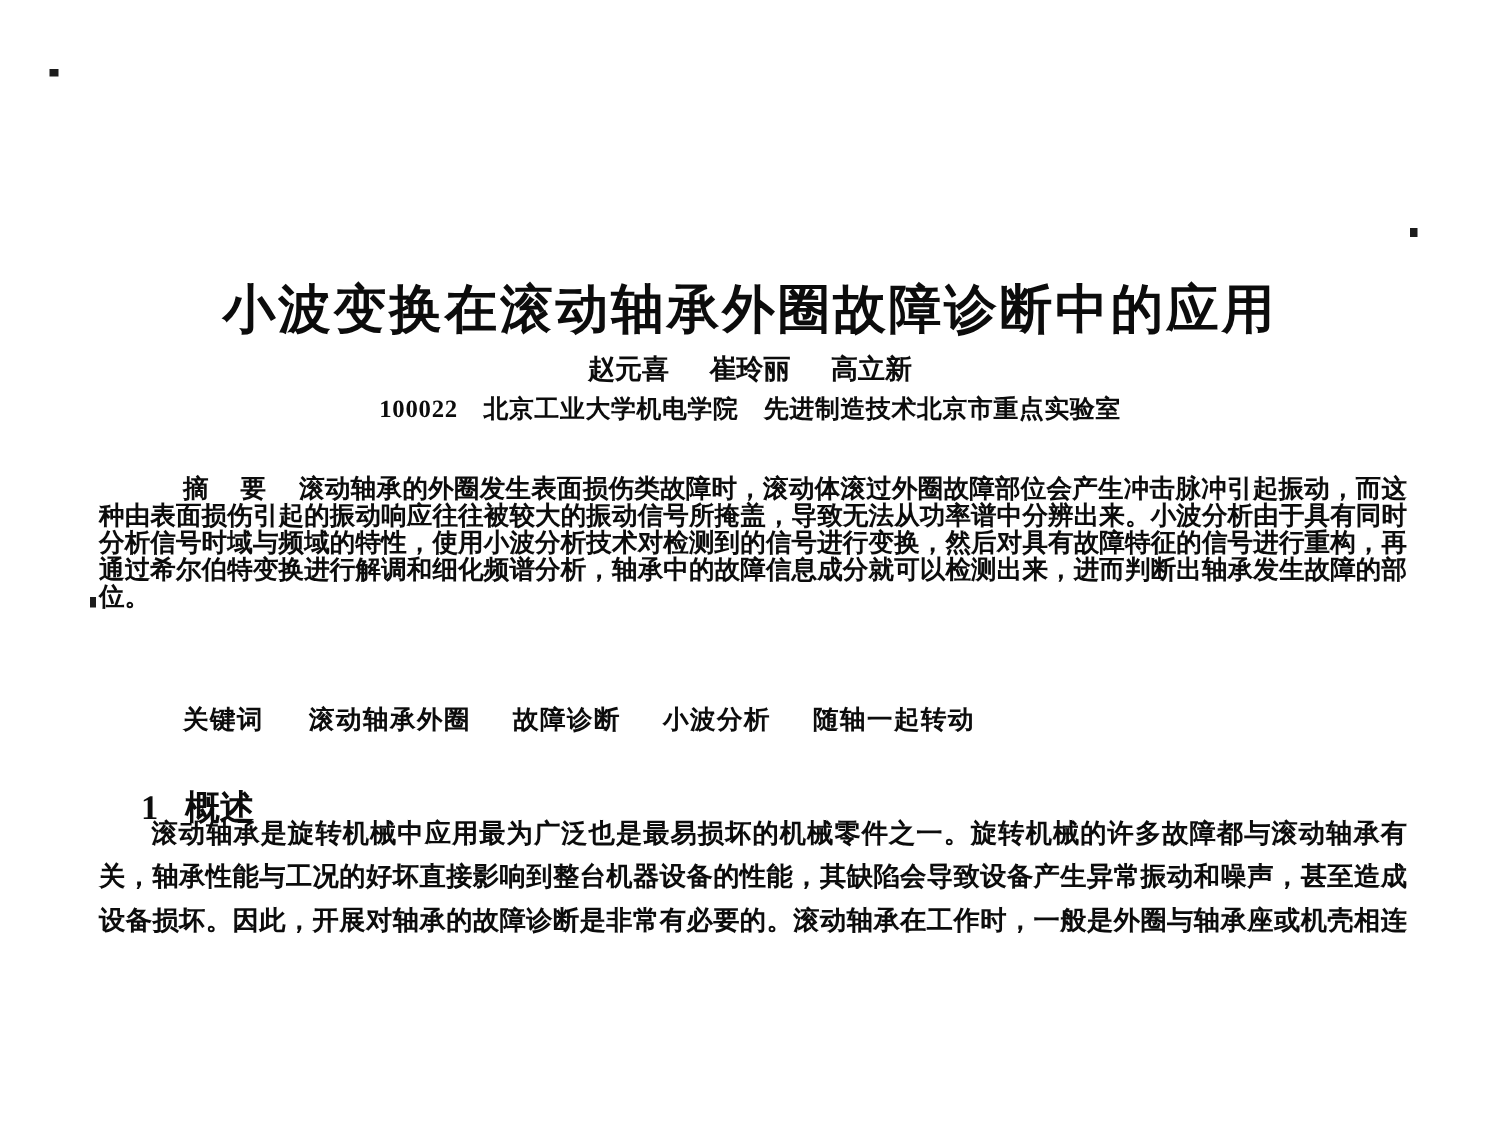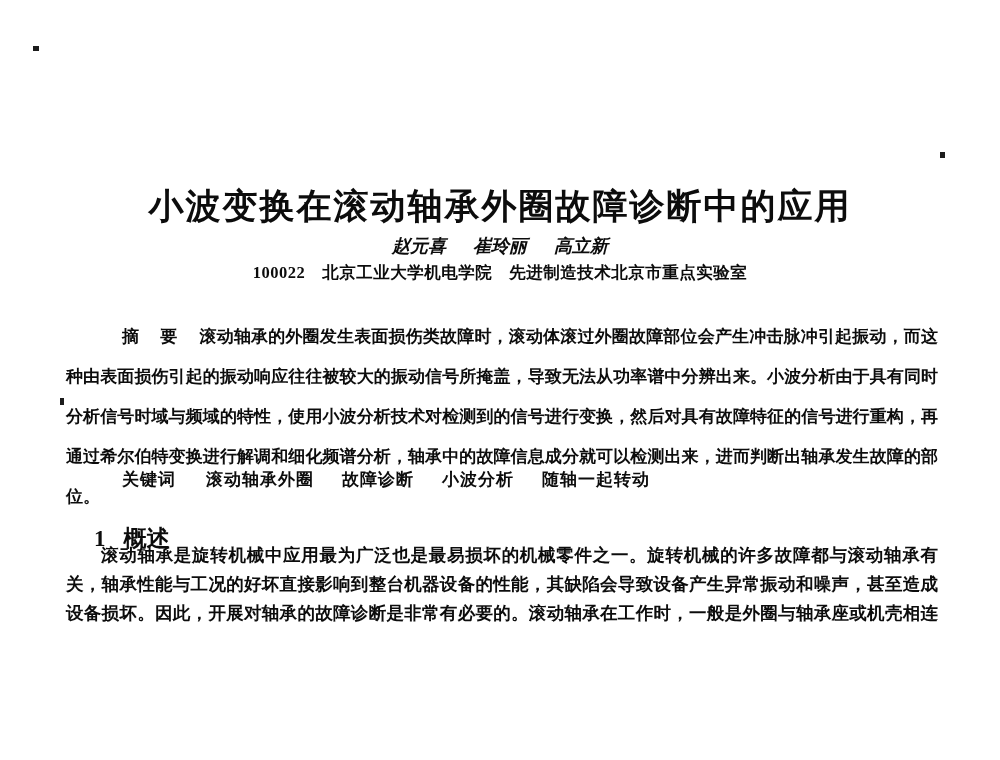--- a/index.html
+++ b/index.html
@@ -30,41 +30,40 @@
   .authors {
     position: absolute;
     top: 234px;
     left: 0;
     width: 100%;
     display: flex;
     justify-content: center;
     gap: 27px;
     font-size: 18px;
     font-weight: bold;
-    font-style: italic;
   }
   .affiliation {
     position: absolute;
     top: 262px;
     left: 0;
     width: 100%;
     text-align: center;
     font-size: 16.5px;
     font-weight: bold;
     letter-spacing: 0.5px;
     white-space: nowrap;
   }
   .abstract {
     position: absolute;
     top: 317px;
     left: 66px;
     width: 872px;
     margin: 0;
     font-size: 17px;
-    line-height: 40px;
+    line-height: 18px;
     font-weight: bold;
     text-align: justify;
     text-indent: 56px;
   }
   .abstract .abs-label {
     letter-spacing: 2px;
     margin-right: 20px;
   }
   .keywords {
     position: absolute;

